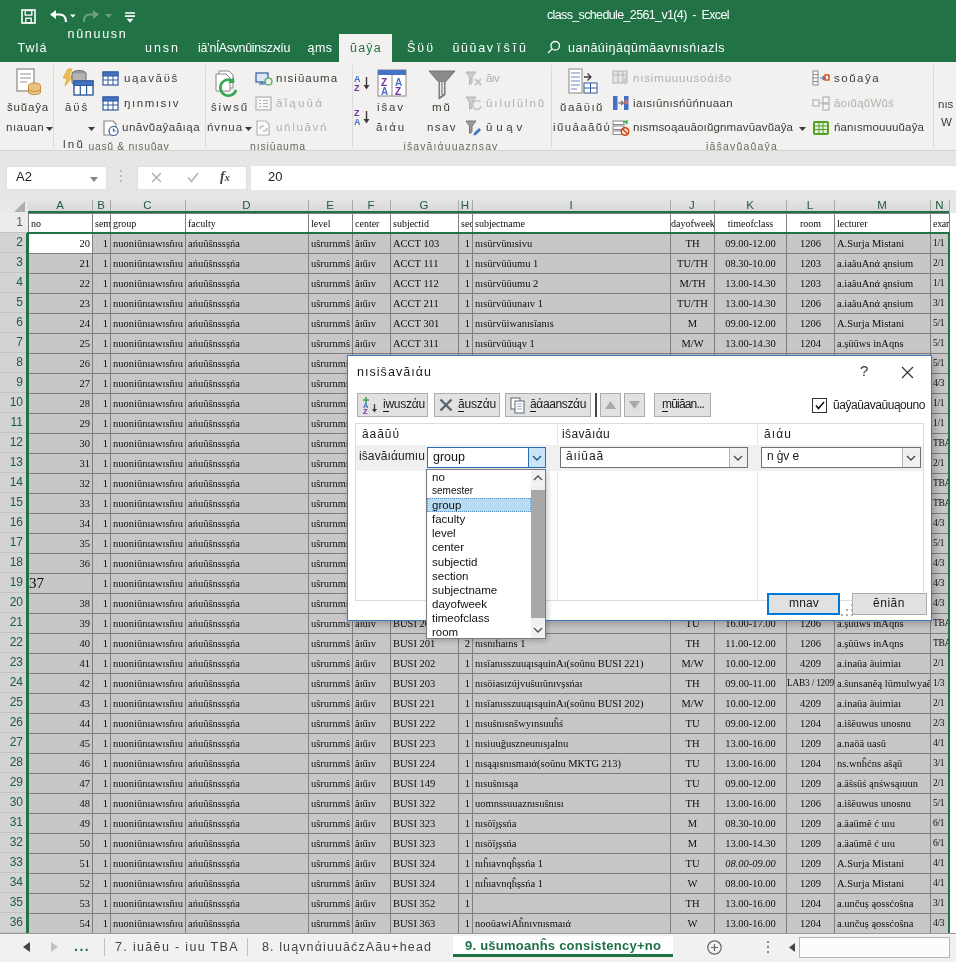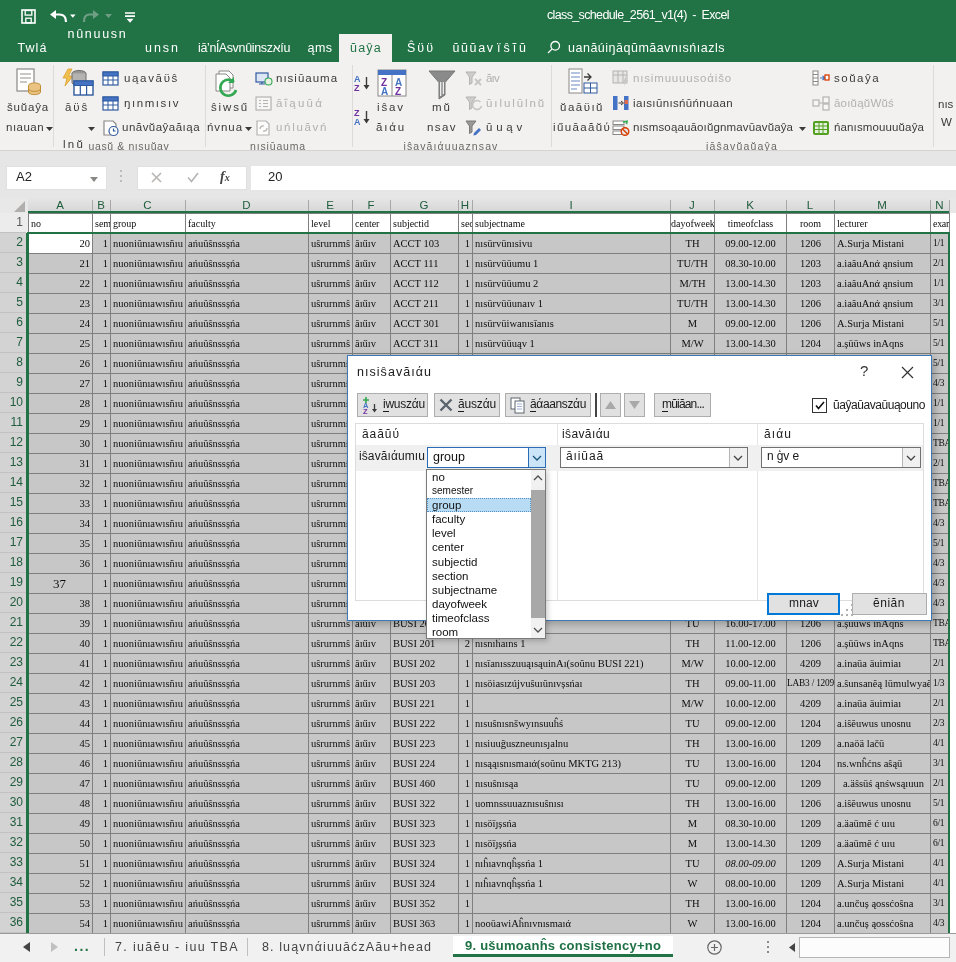--- a/index.html
+++ b/index.html
@@ -911,21 +911,21 @@
 <div class="a" style="left:309px;top:554px;width:43px;height:19px;background:#c7c7c7;overflow:hidden;">
       <div style="font-family:'Liberation Serif',serif;font-size:10.5px;color:#0d0d0d;line-height:19px;white-space:pre;padding-left:2px;">uŝrurnmŝ</div>
     </div>
 <div class="a" style="left:353px;top:554px;width:37px;height:19px;background:#c7c7c7;overflow:hidden;">
       <div style="font-family:'Liberation Serif',serif;font-size:10.5px;color:#0d0d0d;line-height:19px;white-space:pre;padding-left:2px;">ăıűıv</div>
     </div>
 <div class="a" style="left:931px;top:554px;width:18px;height:19px;background:#c7c7c7;overflow:hidden;">
       <div style="font-family:'Liberation Serif',serif;font-size:10.5px;color:#0d0d0d;line-height:19px;white-space:pre;font-size:9.5px;letter-spacing:-0.3px;padding-left:2px;">4/3</div>
     </div>
 <div class="a" style="left:29px;top:574px;width:63px;height:19px;background:#c7c7c7;overflow:hidden;">
-      <div style="font-family:'Liberation Serif',serif;font-size:13px;color:#0d0d0d;line-height:19px;white-space:pre;text-align:center;padding-right:2px;">37</div>
+      <div style="font-family:'Liberation Serif',serif;font-size:15px;color:#0d0d0d;line-height:19px;white-space:pre;text-align:left;padding-right:2px;">37</div>
     </div>
 <div class="a" style="left:93px;top:574px;width:17px;height:19px;background:#c7c7c7;overflow:hidden;">
       <div style="font-family:'Liberation Serif',serif;font-size:10.5px;color:#0d0d0d;line-height:19px;white-space:pre;text-align:right;padding-right:2px;">1</div>
     </div>
 <div class="a" style="left:111px;top:574px;width:74px;height:19px;background:#c7c7c7;overflow:hidden;">
       <div style="font-family:'Liberation Serif',serif;font-size:10.5px;color:#0d0d0d;line-height:19px;white-space:pre;padding-left:2px;">nuoniŭnıawısñıu</div>
     </div>
 <div class="a" style="left:186px;top:574px;width:122px;height:19px;background:#c7c7c7;overflow:hidden;">
       <div style="font-family:'Liberation Serif',serif;font-size:10.5px;color:#0d0d0d;line-height:19px;white-space:pre;padding-left:2px;">ańuŭŝnssșńa</div>
     </div>
@@ -1144,20 +1144,23 @@
     </div>
 <div class="a" style="left:353px;top:694px;width:37px;height:19px;background:#c7c7c7;overflow:hidden;">
       <div style="font-family:'Liberation Serif',serif;font-size:10.5px;color:#0d0d0d;line-height:19px;white-space:pre;padding-left:2px;">ăıűıv</div>
     </div>
 <div class="a" style="left:391px;top:694px;width:67px;height:19px;background:#c7c7c7;overflow:hidden;">
       <div style="font-family:'Liberation Serif',serif;font-size:10.5px;color:#0d0d0d;line-height:19px;white-space:pre;padding-left:2px;">BUSI 221</div>
     </div>
 <div class="a" style="left:459px;top:694px;width:13px;height:19px;background:#c7c7c7;overflow:hidden;">
       <div style="font-family:'Liberation Serif',serif;font-size:10.5px;color:#0d0d0d;line-height:19px;white-space:pre;text-align:right;padding-right:2px;">1</div>
     </div>
+<div class="a" style="left:473px;top:694px;width:197px;height:19px;background:#c7c7c7;overflow:hidden;">
+      <div style="font-family:'Liberation Serif',serif;font-size:10.5px;color:#0d0d0d;line-height:19px;white-space:pre;padding-left:2px;">nısīanısszuuąısąuinAı(soŭnu BUSI 202)</div>
+    </div>
 <div class="a" style="left:671px;top:694px;width:43px;height:19px;background:#c7c7c7;overflow:hidden;">
       <div style="font-family:'Liberation Serif',serif;font-size:10.5px;color:#0d0d0d;line-height:19px;white-space:pre;text-align:center;">M/W</div>
     </div>
 <div class="a" style="left:715px;top:694px;width:71px;height:19px;background:#c7c7c7;overflow:hidden;">
       <div style="font-family:'Liberation Serif',serif;font-size:10.5px;color:#0d0d0d;line-height:19px;white-space:pre;text-align:center;">10.00-12.00</div>
     </div>
 <div class="a" style="left:787px;top:694px;width:47px;height:19px;background:#c7c7c7;overflow:hidden;">
       <div style="font-family:'Liberation Serif',serif;font-size:10.5px;color:#0d0d0d;line-height:19px;white-space:pre;text-align:center;">4209</div>
     </div>
 <div class="a" style="left:835px;top:694px;width:95px;height:19px;background:#c7c7c7;overflow:hidden;">
@@ -1238,21 +1241,21 @@
 <div class="a" style="left:671px;top:734px;width:43px;height:19px;background:#c7c7c7;overflow:hidden;">
       <div style="font-family:'Liberation Serif',serif;font-size:10.5px;color:#0d0d0d;line-height:19px;white-space:pre;text-align:center;">TH</div>
     </div>
 <div class="a" style="left:715px;top:734px;width:71px;height:19px;background:#c7c7c7;overflow:hidden;">
       <div style="font-family:'Liberation Serif',serif;font-size:10.5px;color:#0d0d0d;line-height:19px;white-space:pre;text-align:center;">13.00-16.00</div>
     </div>
 <div class="a" style="left:787px;top:734px;width:47px;height:19px;background:#c7c7c7;overflow:hidden;">
       <div style="font-family:'Liberation Serif',serif;font-size:10.5px;color:#0d0d0d;line-height:19px;white-space:pre;text-align:center;">1209</div>
     </div>
 <div class="a" style="left:835px;top:734px;width:95px;height:19px;background:#c7c7c7;overflow:hidden;">
-      <div style="font-family:'Liberation Serif',serif;font-size:10.5px;color:#0d0d0d;line-height:19px;white-space:pre;padding-left:2px;">a.naöä lačū</div>
+      <div style="font-family:'Liberation Serif',serif;font-size:10.5px;color:#0d0d0d;line-height:19px;white-space:pre;padding-left:2px;">a.naöä uasŭ</div>
     </div>
 <div class="a" style="left:931px;top:734px;width:18px;height:19px;background:#c7c7c7;overflow:hidden;">
       <div style="font-family:'Liberation Serif',serif;font-size:10.5px;color:#0d0d0d;line-height:19px;white-space:pre;font-size:9.5px;letter-spacing:-0.3px;padding-left:2px;">4/1</div>
     </div>
 <div class="a" style="left:29px;top:754px;width:63px;height:19px;background:#c7c7c7;overflow:hidden;">
       <div style="font-family:'Liberation Serif',serif;font-size:10.5px;color:#0d0d0d;line-height:19px;white-space:pre;text-align:right;padding-right:2px;">46</div>
     </div>
 <div class="a" style="left:93px;top:754px;width:17px;height:19px;background:#c7c7c7;overflow:hidden;">
       <div style="font-family:'Liberation Serif',serif;font-size:10.5px;color:#0d0d0d;line-height:19px;white-space:pre;text-align:right;padding-right:2px;">1</div>
     </div>
@@ -1304,38 +1307,38 @@
 <div class="a" style="left:186px;top:774px;width:122px;height:19px;background:#c7c7c7;overflow:hidden;">
       <div style="font-family:'Liberation Serif',serif;font-size:10.5px;color:#0d0d0d;line-height:19px;white-space:pre;padding-left:2px;">ańuŭŝnssșńa</div>
     </div>
 <div class="a" style="left:309px;top:774px;width:43px;height:19px;background:#c7c7c7;overflow:hidden;">
       <div style="font-family:'Liberation Serif',serif;font-size:10.5px;color:#0d0d0d;line-height:19px;white-space:pre;padding-left:2px;">uŝrurnmŝ</div>
     </div>
 <div class="a" style="left:353px;top:774px;width:37px;height:19px;background:#c7c7c7;overflow:hidden;">
       <div style="font-family:'Liberation Serif',serif;font-size:10.5px;color:#0d0d0d;line-height:19px;white-space:pre;padding-left:2px;">ăıűıv</div>
     </div>
 <div class="a" style="left:391px;top:774px;width:67px;height:19px;background:#c7c7c7;overflow:hidden;">
-      <div style="font-family:'Liberation Serif',serif;font-size:10.5px;color:#0d0d0d;line-height:19px;white-space:pre;padding-left:2px;">BUSI 460</div>
+      <div style="font-family:'Liberation Serif',serif;font-size:10.5px;color:#0d0d0d;line-height:19px;white-space:pre;padding-left:2px;">BUSI 149</div>
     </div>
 <div class="a" style="left:459px;top:774px;width:13px;height:19px;background:#c7c7c7;overflow:hidden;">
       <div style="font-family:'Liberation Serif',serif;font-size:10.5px;color:#0d0d0d;line-height:19px;white-space:pre;text-align:right;padding-right:2px;">1</div>
     </div>
 <div class="a" style="left:473px;top:774px;width:197px;height:19px;background:#c7c7c7;overflow:hidden;">
       <div style="font-family:'Liberation Serif',serif;font-size:10.5px;color:#0d0d0d;line-height:19px;white-space:pre;padding-left:2px;">nısuŝnısąa</div>
     </div>
 <div class="a" style="left:671px;top:774px;width:43px;height:19px;background:#c7c7c7;overflow:hidden;">
       <div style="font-family:'Liberation Serif',serif;font-size:10.5px;color:#0d0d0d;line-height:19px;white-space:pre;text-align:center;">TU</div>
     </div>
 <div class="a" style="left:715px;top:774px;width:71px;height:19px;background:#c7c7c7;overflow:hidden;">
       <div style="font-family:'Liberation Serif',serif;font-size:10.5px;color:#0d0d0d;line-height:19px;white-space:pre;text-align:center;">09.00-12.00</div>
     </div>
 <div class="a" style="left:787px;top:774px;width:47px;height:19px;background:#c7c7c7;overflow:hidden;">
       <div style="font-family:'Liberation Serif',serif;font-size:10.5px;color:#0d0d0d;line-height:19px;white-space:pre;text-align:center;">1209</div>
     </div>
-<div class="a" style="left:835px;top:774px;width:95px;height:19px;background:#c7c7c7;overflow:hidden;text-align:center;">
+<div class="a" style="left:835px;top:774px;width:95px;height:19px;background:#c7c7c7;overflow:hidden;">
       <div style="font-family:'Liberation Serif',serif;font-size:10.5px;color:#0d0d0d;line-height:19px;white-space:pre;padding-left:2px;">a.äŝsūś ąnśwsąıuun</div>
     </div>
 <div class="a" style="left:931px;top:774px;width:18px;height:19px;background:#c7c7c7;overflow:hidden;">
       <div style="font-family:'Liberation Serif',serif;font-size:10.5px;color:#0d0d0d;line-height:19px;white-space:pre;font-size:9.5px;letter-spacing:-0.3px;padding-left:2px;">2/1</div>
     </div>
 <div class="a" style="left:29px;top:794px;width:63px;height:19px;background:#c7c7c7;overflow:hidden;">
       <div style="font-family:'Liberation Serif',serif;font-size:10.5px;color:#0d0d0d;line-height:19px;white-space:pre;text-align:right;padding-right:2px;">48</div>
     </div>
 <div class="a" style="left:93px;top:794px;width:17px;height:19px;background:#c7c7c7;overflow:hidden;">
       <div style="font-family:'Liberation Serif',serif;font-size:10.5px;color:#0d0d0d;line-height:19px;white-space:pre;text-align:right;padding-right:2px;">1</div>

